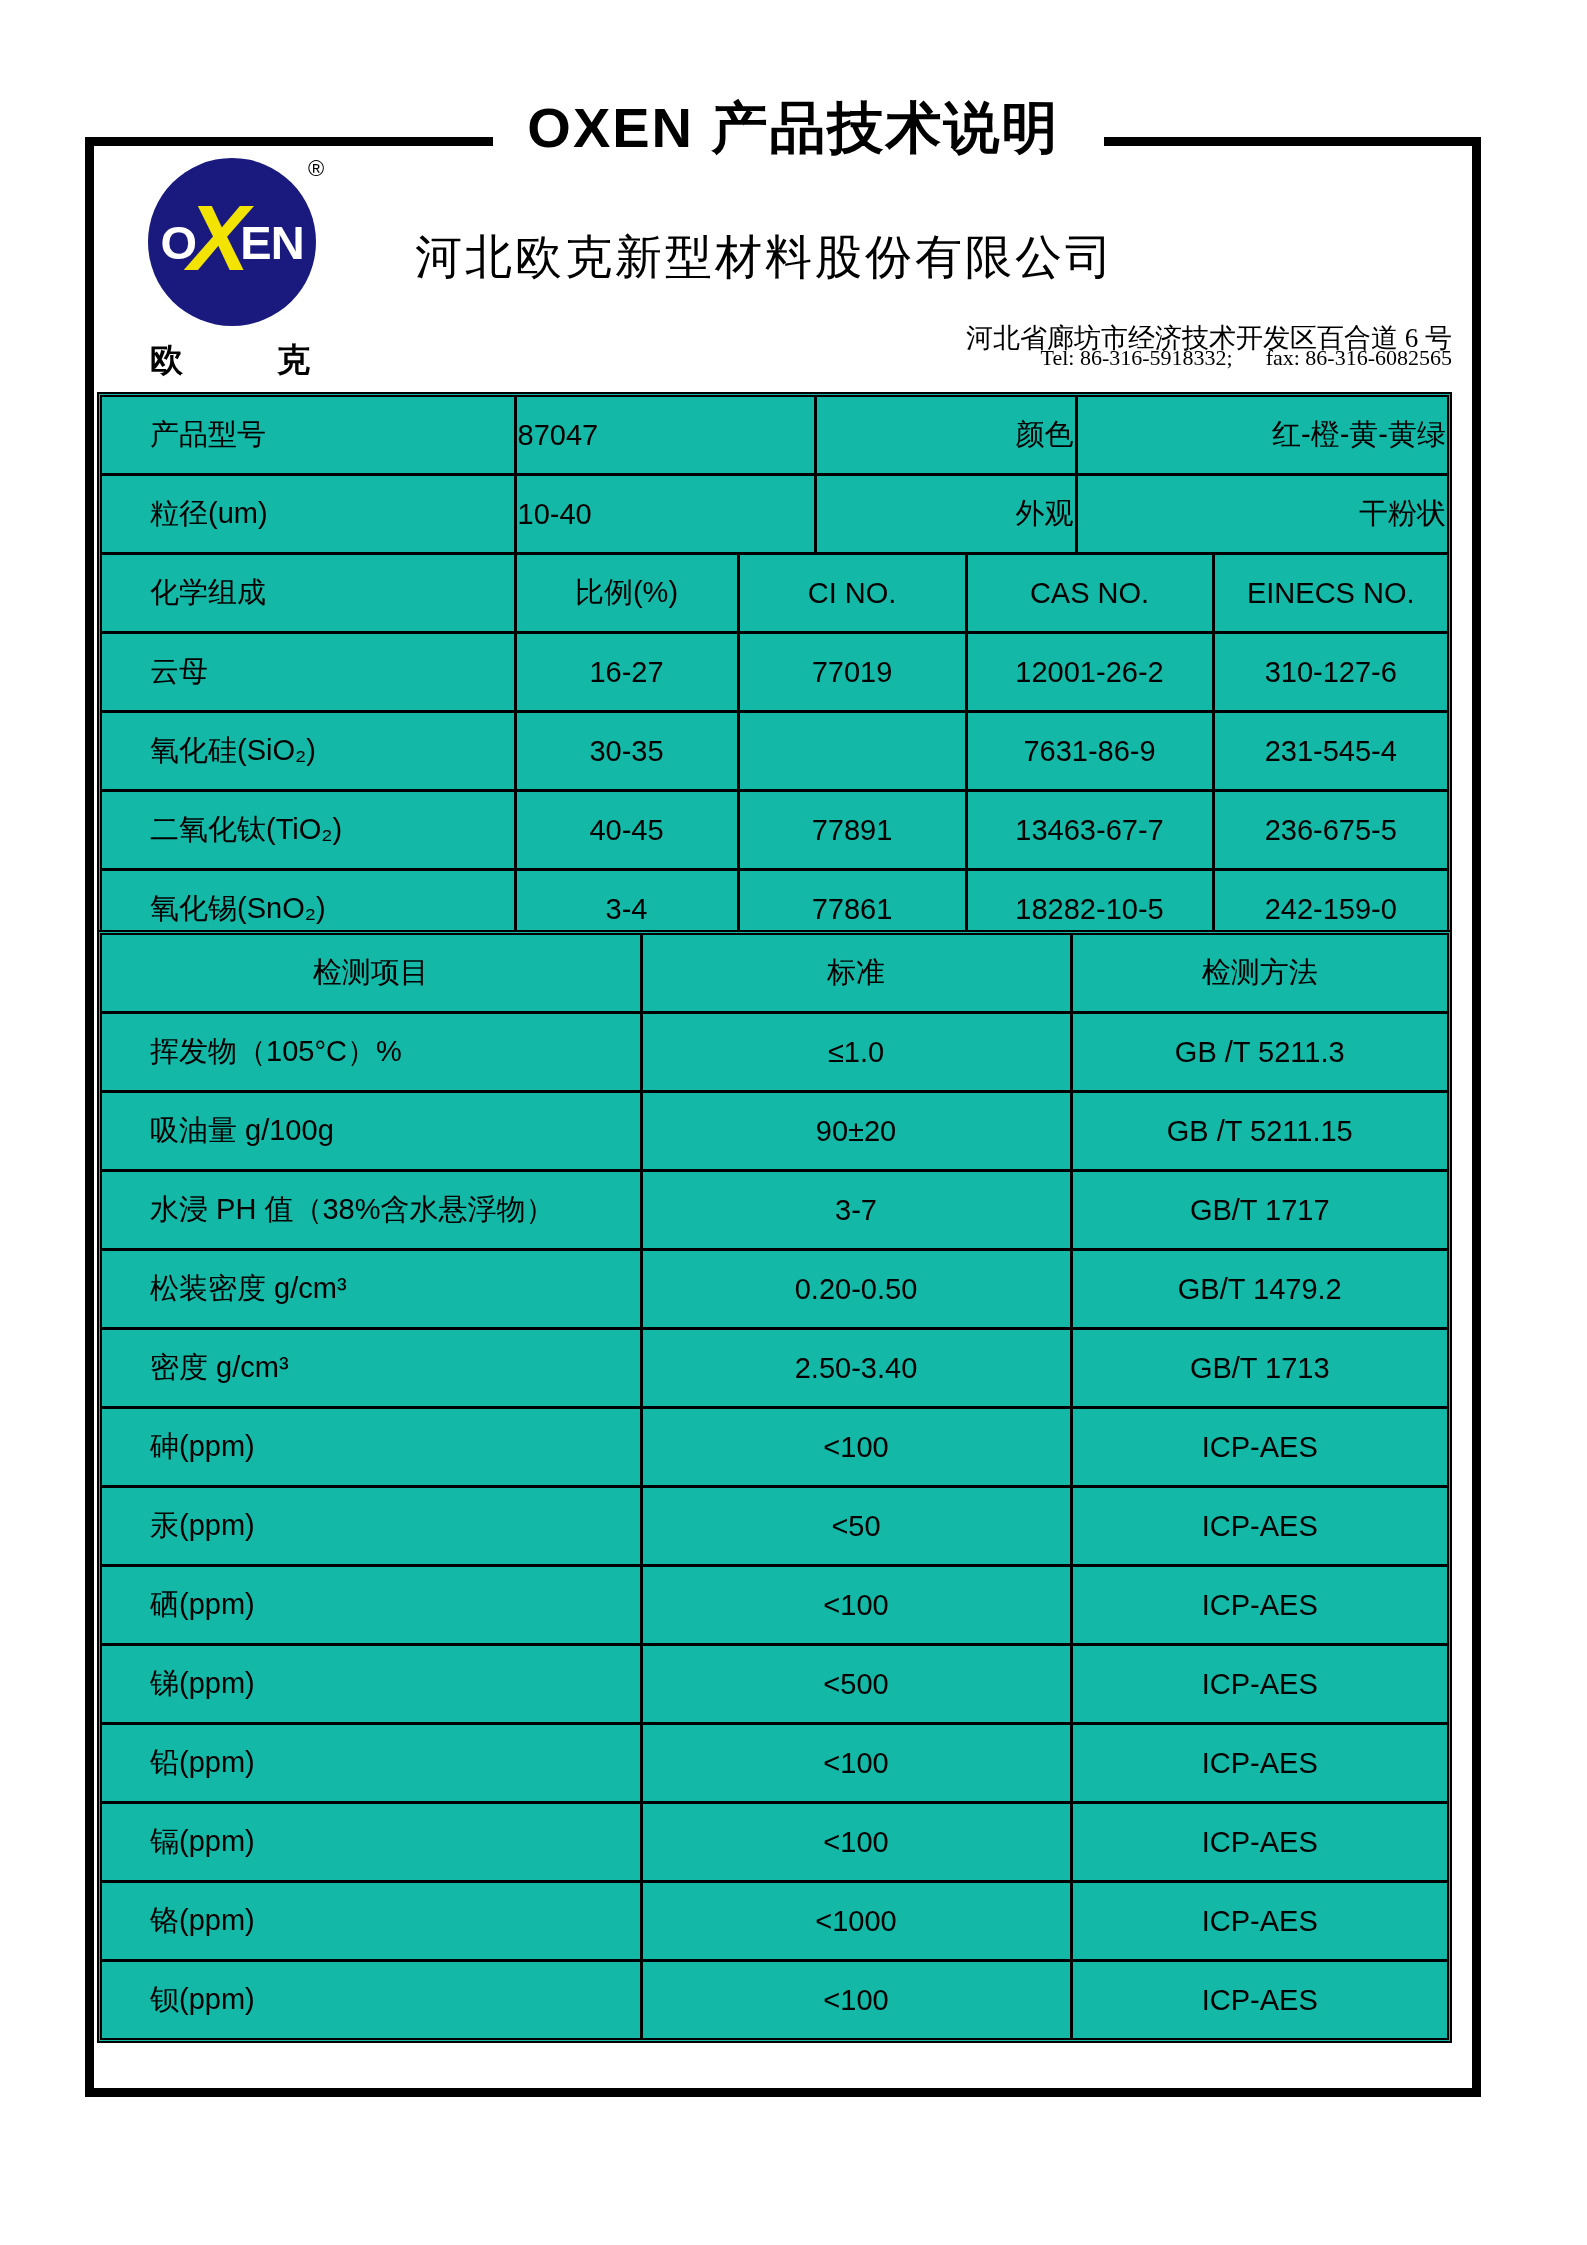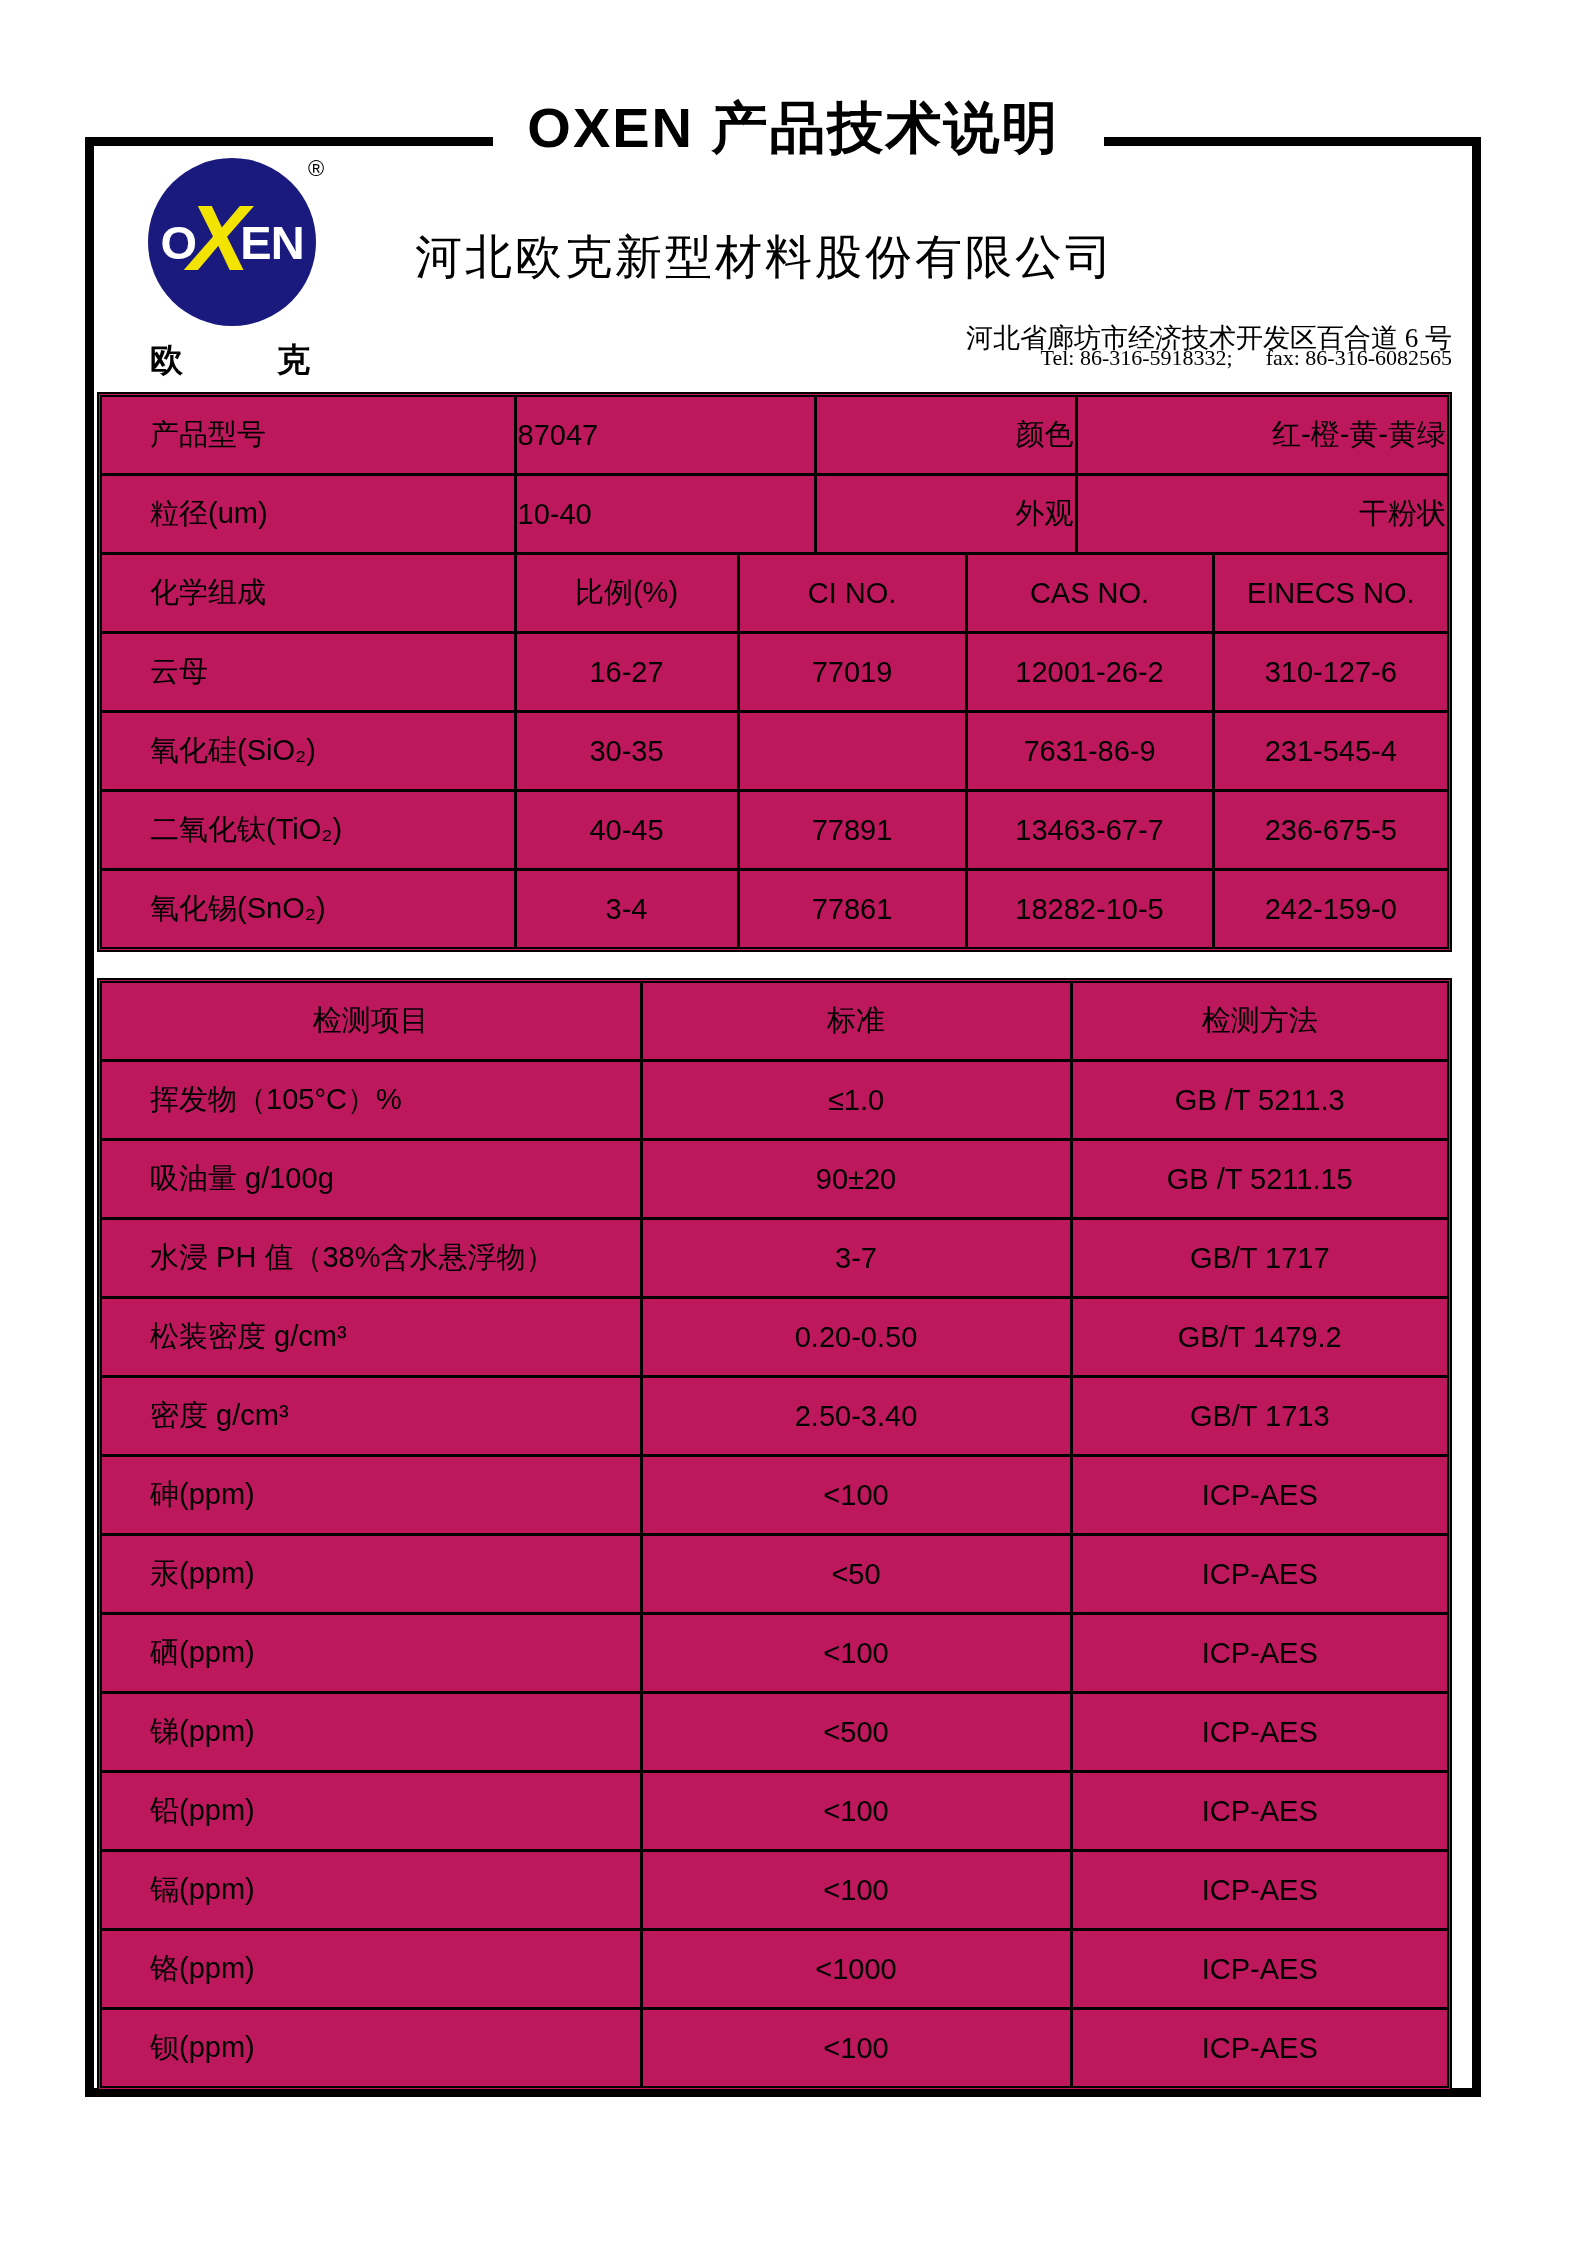--- a/index.html
+++ b/index.html
@@ -32,23 +32,23 @@
   
   .company-name{position:absolute;left:330px;width:870px;top:226px;text-align:center;
                 font-family:"Liberation Serif",serif;font-size:47px;letter-spacing:3px;}
   .company-address{position:absolute;right:135px;top:320px;text-align:left;
                    font-family:"Liberation Serif",serif;font-size:27px;}
   .company-telfax{position:absolute;right:135px;top:345px;text-align:right;
                   font-family:"Liberation Serif",serif;font-size:22px;white-space:pre;}
 
   
   .tbl{position:absolute;left:97px;width:1355px;border:5px double #000;
-       box-sizing:border-box;background:#be185d;}
+       box-sizing:border-box;background:#14b8a6;}
   .tbl1{top:392px;}
-  .tbl2{top:978px;}
+  .tbl2{top:930px;}
   .tbl table{width:100%;border-collapse:collapse;table-layout:fixed;}
   .tbl td{height:74px;font-size:29px;text-align:center;vertical-align:middle;
           border-top:3px solid #000;border-left:3px solid #000;
           overflow:hidden;white-space:nowrap;}
   .tbl td:first-child{border-left:none;}
   .tbl table.first-sub tr:first-child td{border-top:none;}
   td.al{text-align:left;padding-left:48px;}
   td.vl{text-align:left;}
   td.vs{text-align:right;padding-left:4px;}
 </style>

